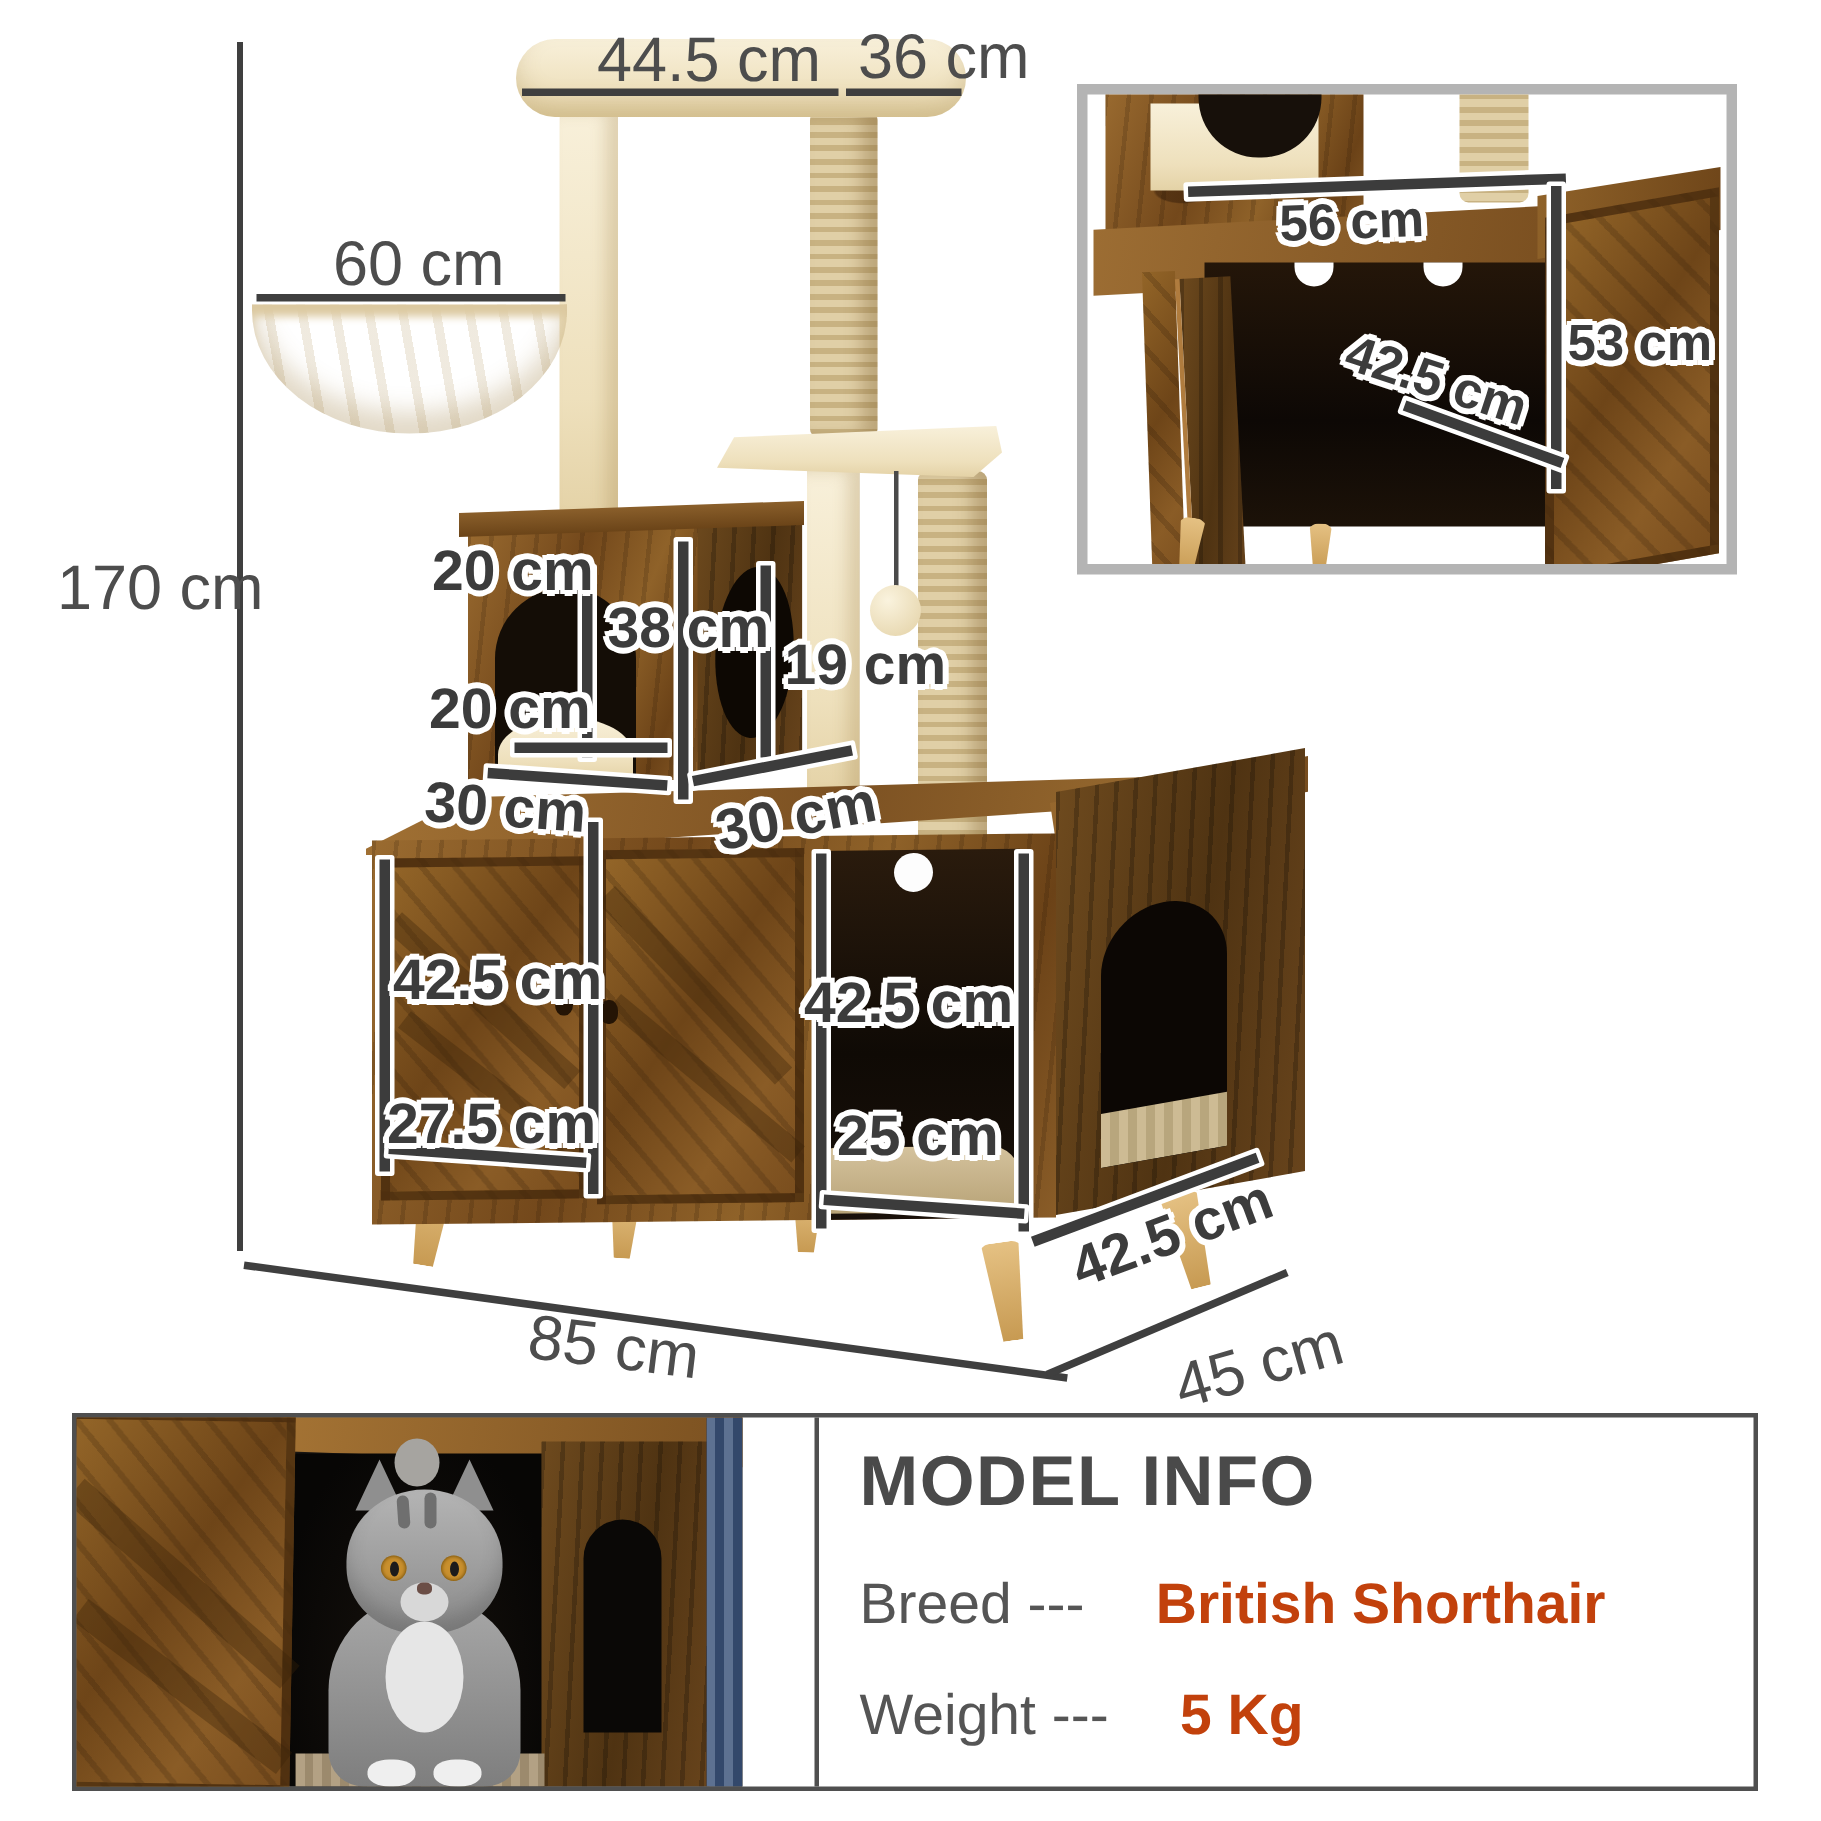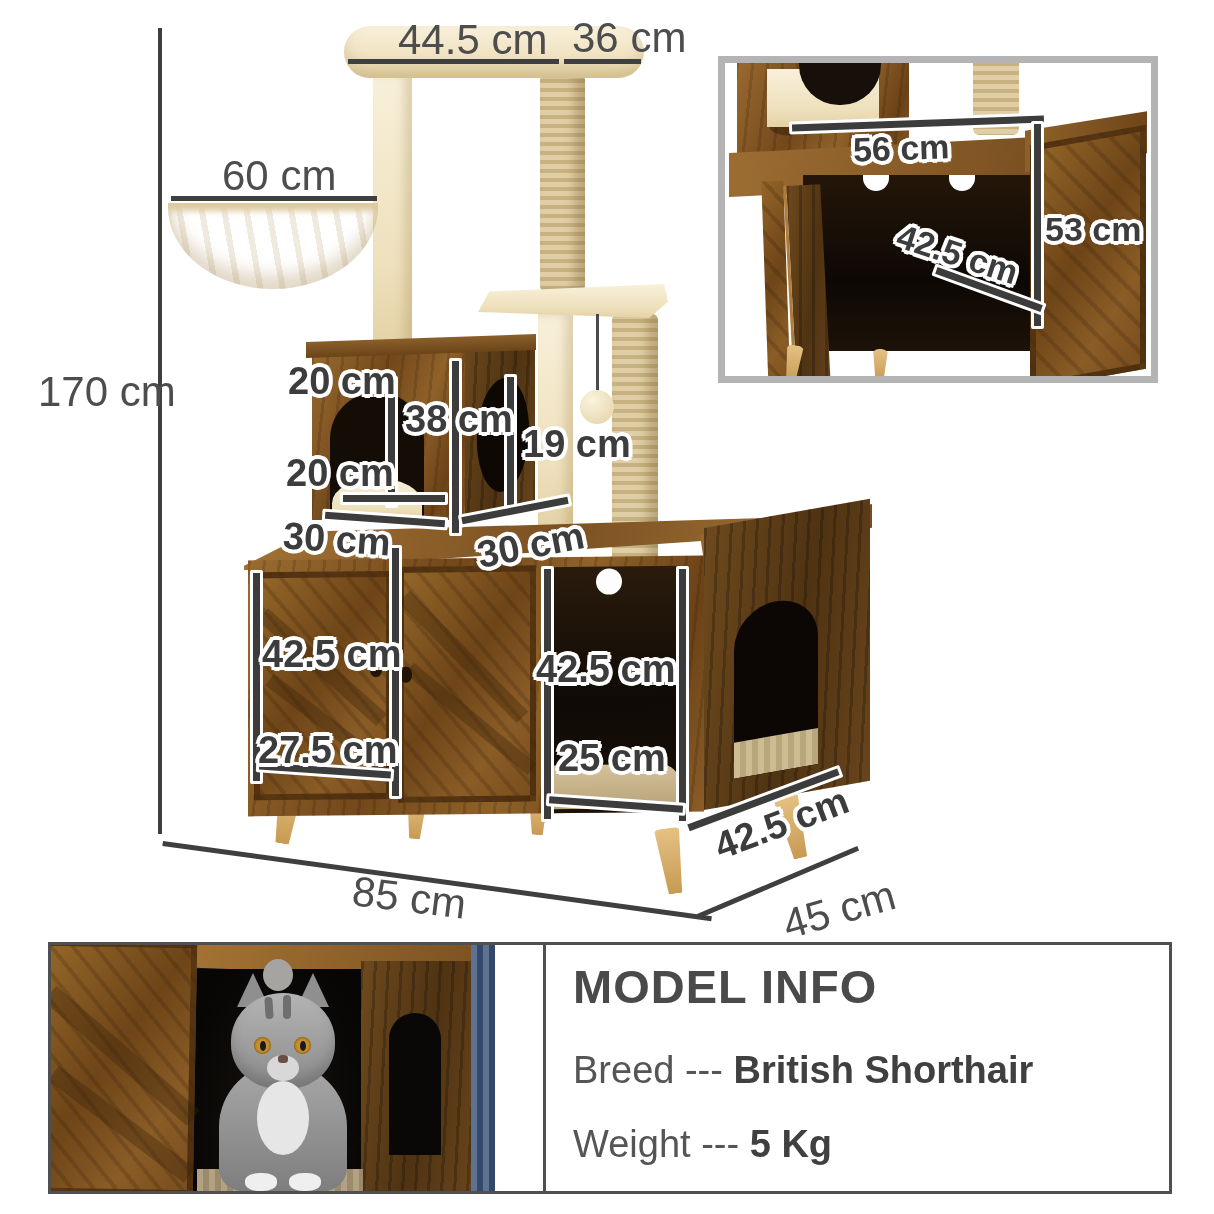--- a/index.html
+++ b/index.html
@@ -34,21 +34,21 @@
   
   .inset{position:absolute;left:718px;top:56px;width:440px;height:327px;background:#fff;
          border:7px solid #b4b4b4;box-sizing:border-box;overflow:hidden;z-index:40;}
   .inset .dimo{font-size:34px;}
   
   .bottom-box{position:absolute;left:48px;top:942px;width:1124px;height:252px;background:#fff;
               border:3px solid #4f4f4f;box-sizing:border-box;z-index:40;}
   .photo{position:absolute;left:0;top:0;width:444px;height:246px;background:#181512;overflow:hidden;}
   .mi-title{position:absolute;left:522px;top:14px;font-size:47px;font-weight:700;color:#4a4a4a;letter-spacing:1px;}
   .mi-line{position:absolute;left:522px;font-size:38px;color:#555;}
-  .mi-line b{color:#404040;}
+  .mi-line b{color:#c2410c;margin-left:37px;}
 </style>
 </head>
 <body>
 
 <div class="canvas">
 
   <div>
 
     <div class="line" style="left:158px;top:28px;width:4px;height:806px;"></div>
     <div class="dim" style="left:38px;top:368px;">170 cm</div>

